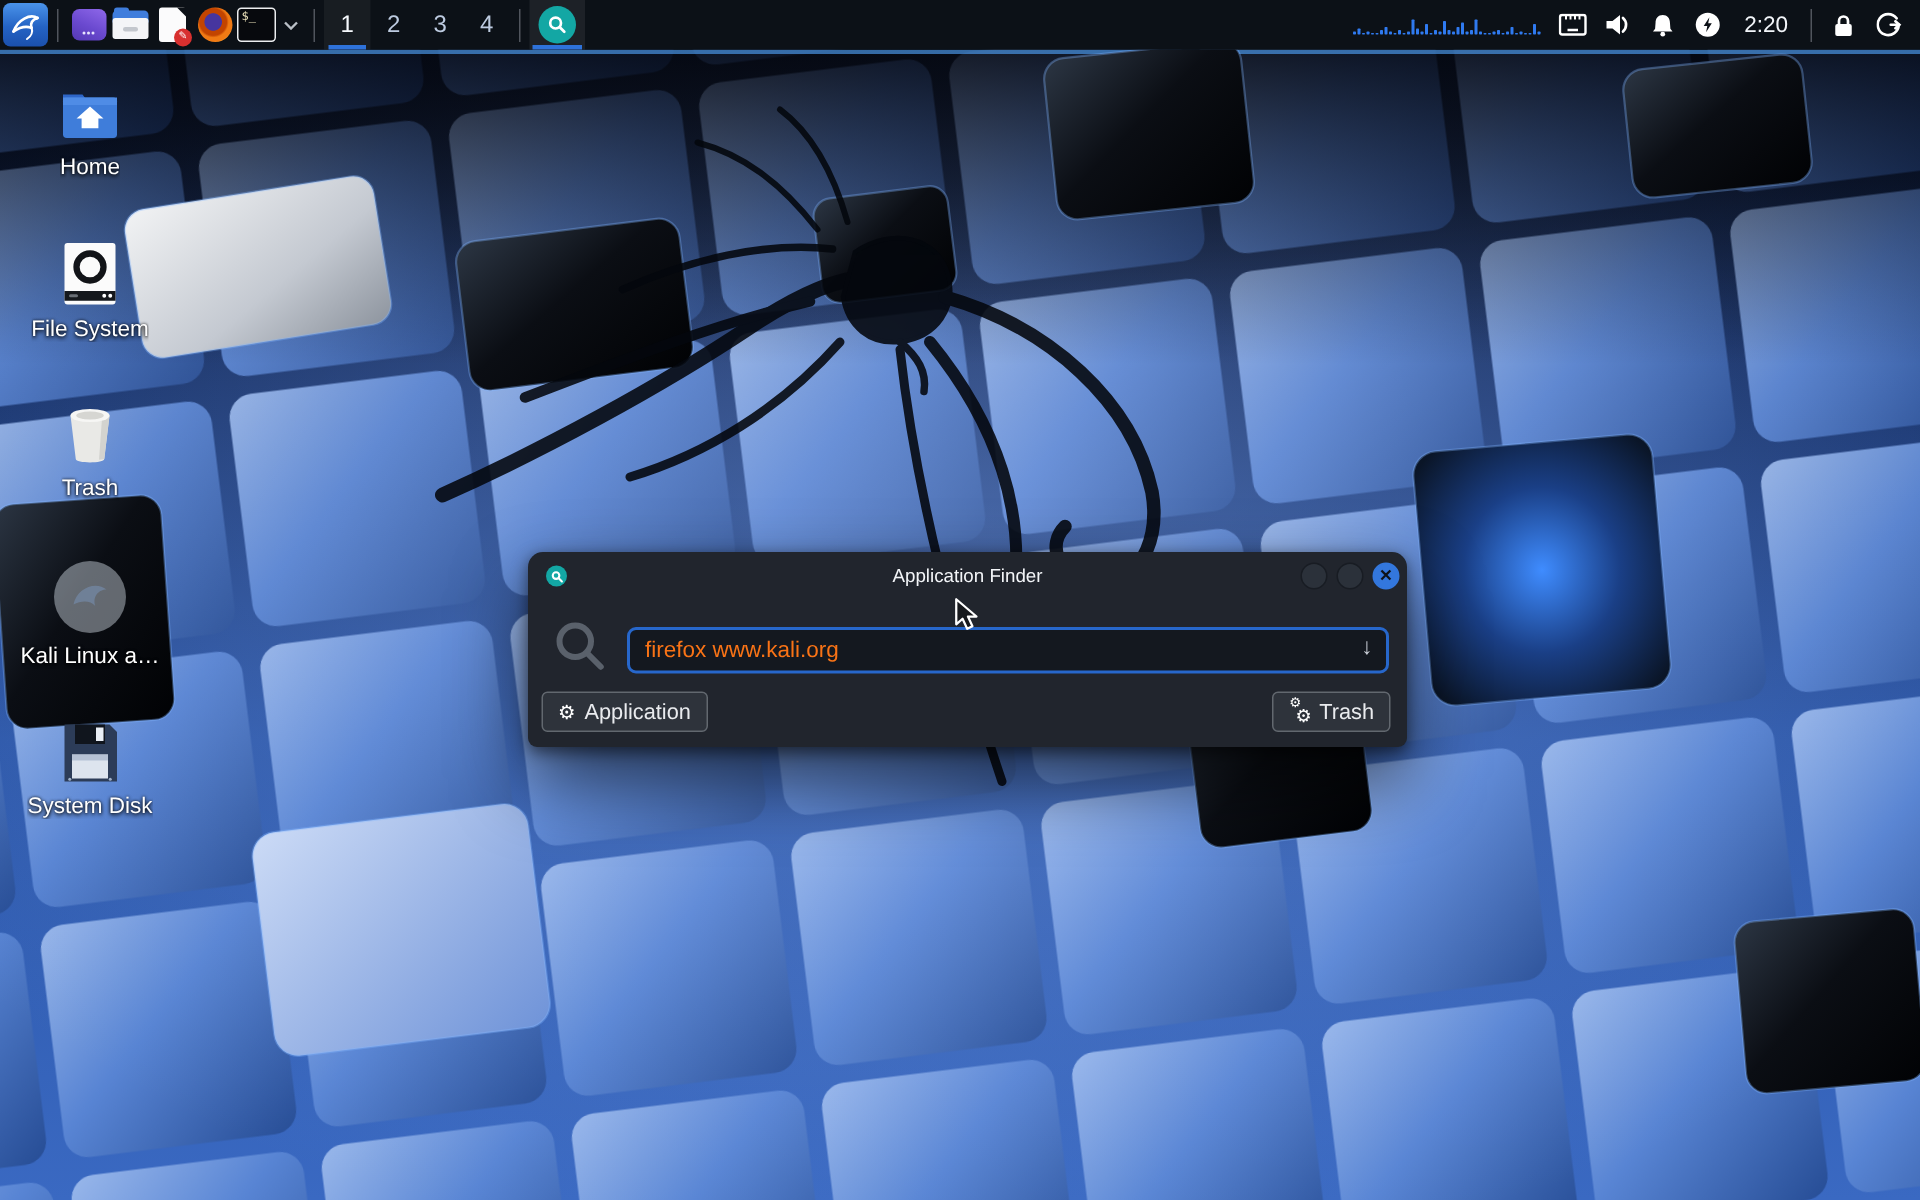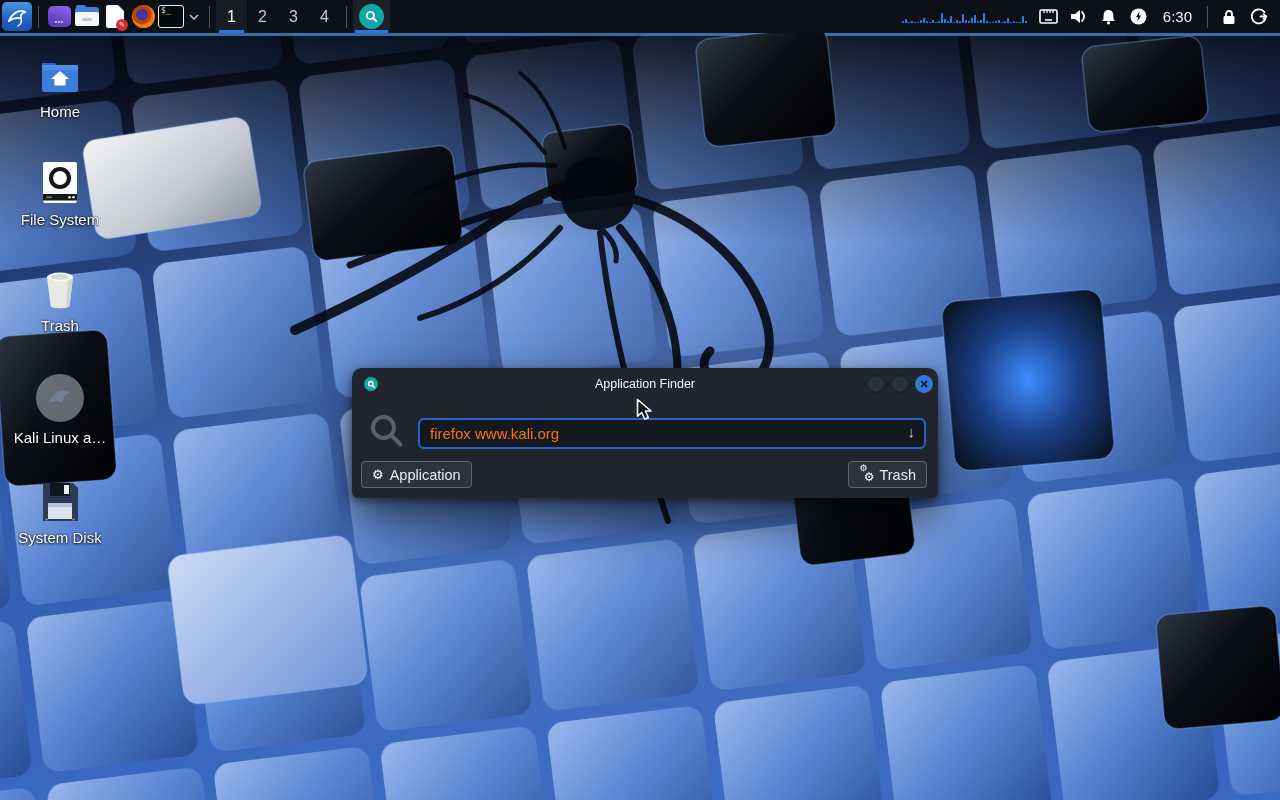--- a/index.html
+++ b/index.html
@@ -276,21 +276,21 @@
         <path d="M7.5 1 C10.5 1 12.3 3.2 12.3 6.2 L12.6 10.2 L14 12 H1 L2.4 10.2 L2.7 6.2 C2.7 3.2 4.5 1 7.5 1 Z"></path>
         <circle cx="7.5" cy="13.8" r="1.6"></circle>
       </svg>
     </button>
     <button class="tray-btn">
       <svg width="17" height="17" viewBox="0 0 17 17">
         <circle cx="8.5" cy="8.5" r="8" fill="#fff"></circle>
         <path d="M9.6 3.5 L5.8 9.3 H8.2 L7.4 13.5 L11.2 7.5 H8.8 Z" fill="#0c1117"></path>
       </svg>
     </button>
-    <span class="clock">6:30</span>
+    <span class="clock">2:20</span>
     <div class="sep"></div>
     <button class="tray-btn">
       <svg width="14" height="16" viewBox="0 0 14 16">
         <rect x="1.5" y="7" width="11" height="8" rx="1.4" fill="#fff"></rect>
         <path d="M4 7 V5 a3 3 0 0 1 6 0 V7" fill="none" stroke="#fff" stroke-width="1.8"></path>
       </svg>
     </button>
     <button class="tray-btn">
       <svg width="17" height="17" viewBox="0 0 17 17" fill="none" stroke="#fff" stroke-width="1.8" stroke-linecap="round">
         <path d="M13.4 4.2 A7 7 0 1 0 14.8 8.5"></path>

